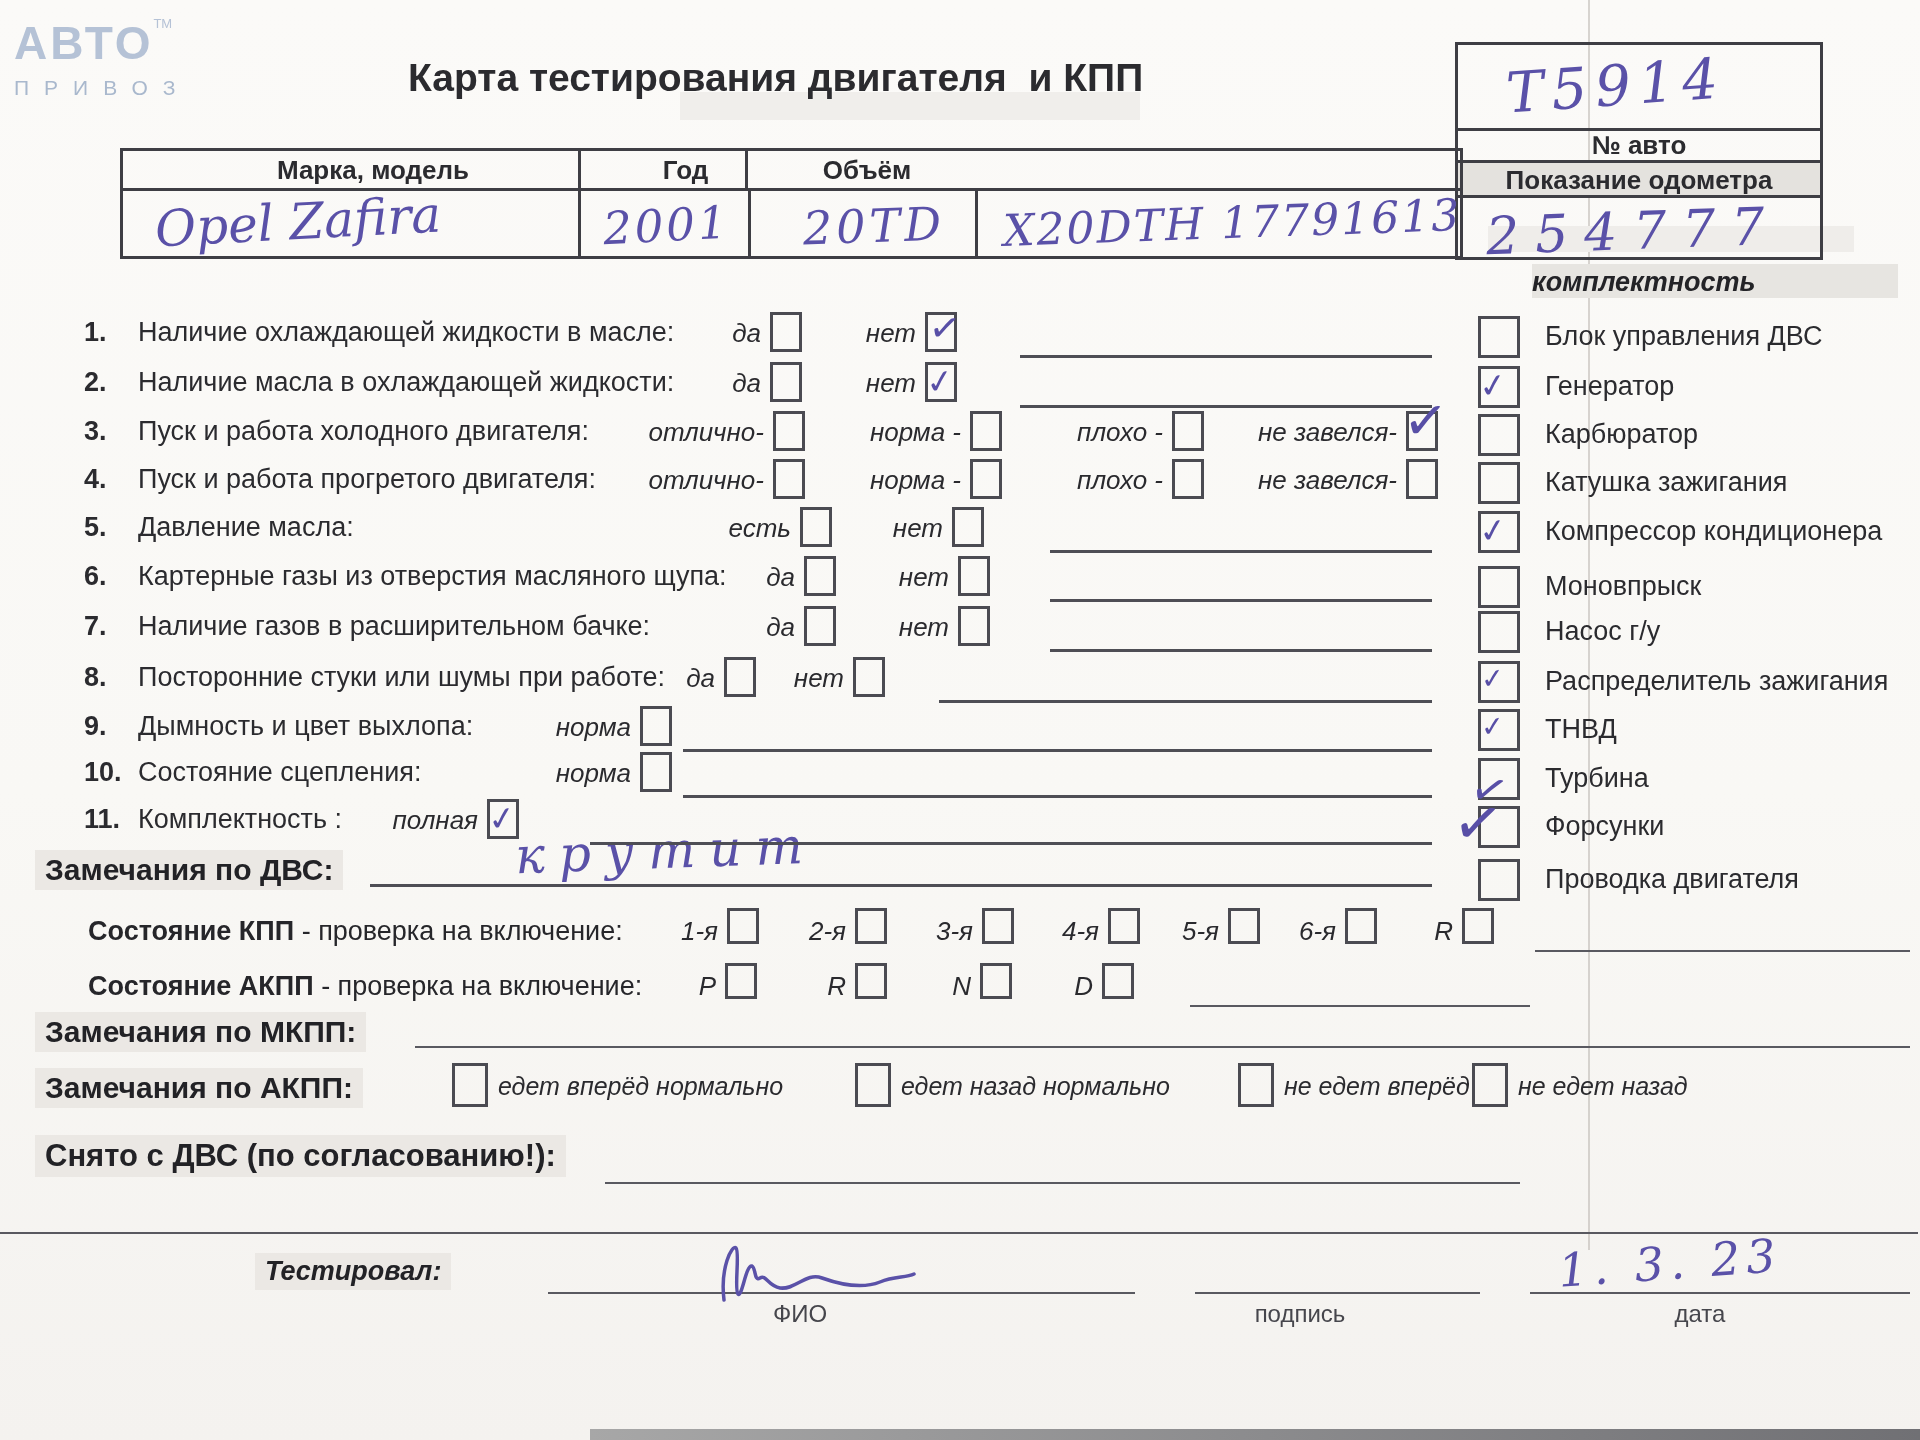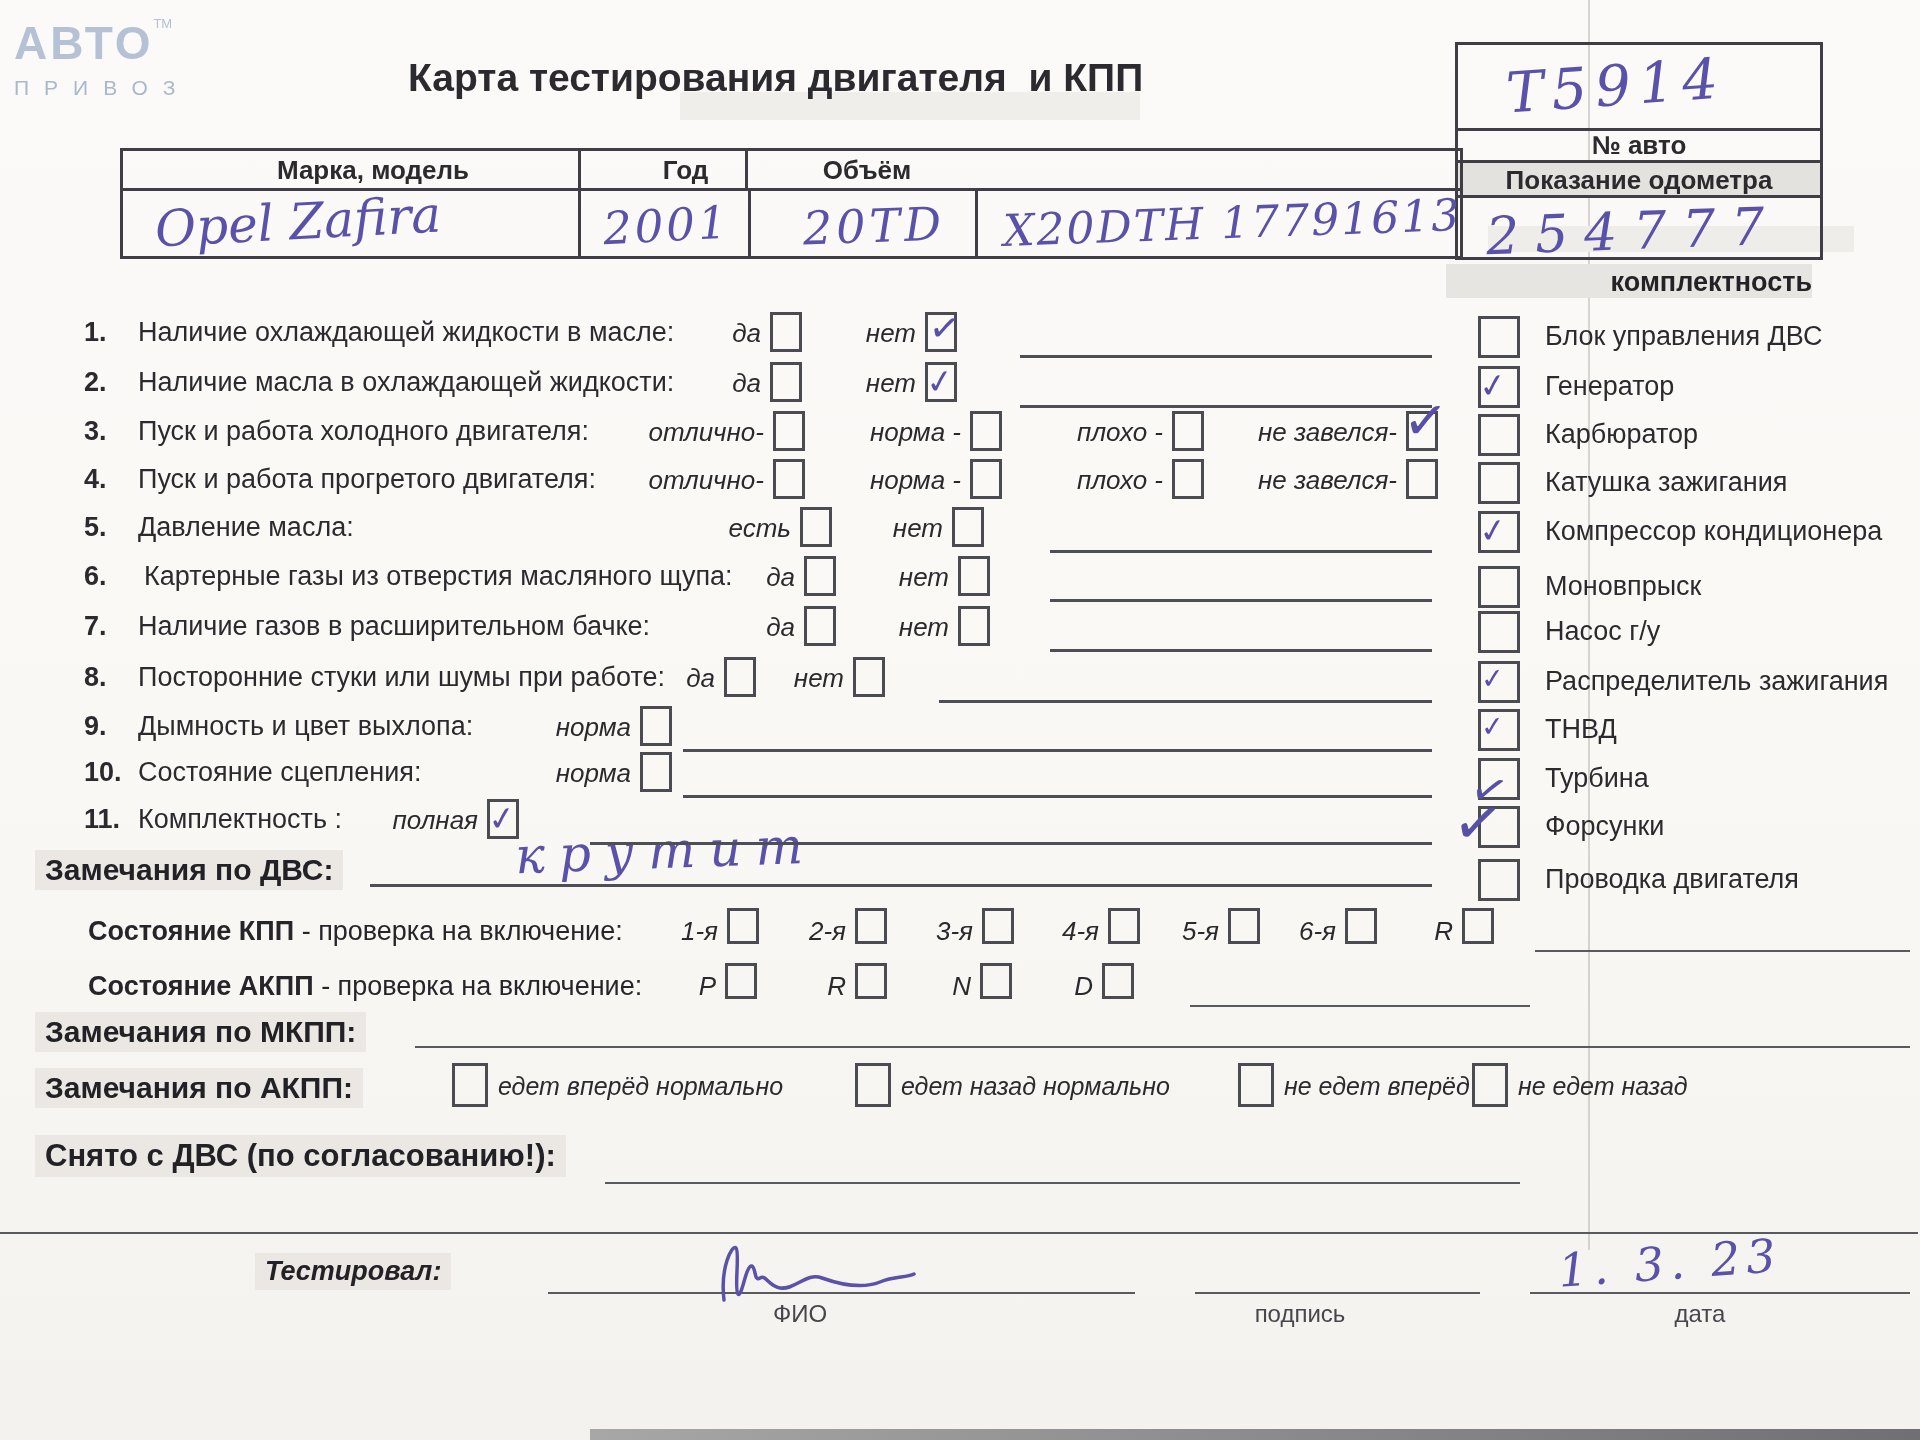--- a/index.html
+++ b/index.html
@@ -88,21 +88,21 @@
     </div>
     <div class="it-sep" style="left:455px;"></div>
     <div class="it-sep" style="left:625px;"></div>
     <div class="it-sep" style="left:852px;"></div>
     <div class="hand" style="left:32px;top:42px;font-size:50px;transform:rotate(-3deg);">Opel Zafira</div>
     <div class="hand" style="left:480px;top:48px;font-size:45px;letter-spacing:3px;transform:rotate(-3deg);">2001</div>
     <div class="hand" style="left:680px;top:48px;font-size:46px;letter-spacing:4px;transform:rotate(-2deg);">20TD</div>
     <div class="hand" style="left:880px;top:46px;font-size:44px;letter-spacing:2px;transform:rotate(-2deg);">X20DTH 17791613</div>
   </div>
 
-  <div class="abs" style="left:1446px;top:264px;width:366px;height:34px;background:#e7e5e1;text-align:right;">
+  <div class="abs" style="left:1532px;top:264px;width:366px;height:34px;background:#e7e5e1;text-align:left;font-style:italic;">
     <span class="b" style="font-size:27px;line-height:36px;color:#232327;">комплектность</span>
   </div>
 
   <div class="sec-label hl" style="left:35px;top:850px;">Замечания по ДВС:</div>
   <div class="wline" style="left:370px;top:884px;width:1062px;"></div>
   <div class="hand" style="left:515px;top:822px;font-size:50px;letter-spacing:14px;transform:rotate(-2deg);">крутит</div>
 
   <div class="abs" style="left:88px;top:908px;height:44px;line-height:46px;font-size:27px;white-space:nowrap;">
     <span class="b">Состояние КПП</span><span> - проверка на включение:</span>
   </div>
@@ -201,21 +201,21 @@
       <div class="opt" style="left: 800px; top: 507px;">
         <span class="optlbl">есть</span>
         <div class="bx"></div>
       </div>
       <div class="opt" style="left: 952px; top: 507px;">
         <span class="optlbl">нет</span>
         <div class="bx"></div>
       </div>
       <div class="wline" style="left: 1050px; top: 550px; width: 382px;"></div>
       <div class="t-num" style="left: 84px; top: 561px;">6.</div>
-      <div class="t-label" style="left: 138px; top: 561px; margin-left: 6px;">Картерные газы из отверстия масляного щупа:</div>
+      <div class="t-label" style="left: 138px; top: 561px;">Картерные газы из отверстия масляного щупа:</div>
       <div class="opt" style="left: 804px; top: 556px;">
         <span class="optlbl">да</span>
         <div class="bx"></div>
       </div>
       <div class="opt" style="left: 958px; top: 556px;">
         <span class="optlbl">нет</span>
         <div class="bx"></div>
       </div>
       <div class="wline" style="left: 1050px; top: 599px; width: 382px;"></div>
       <div class="t-num" style="left: 84px; top: 611px;">7.</div>

